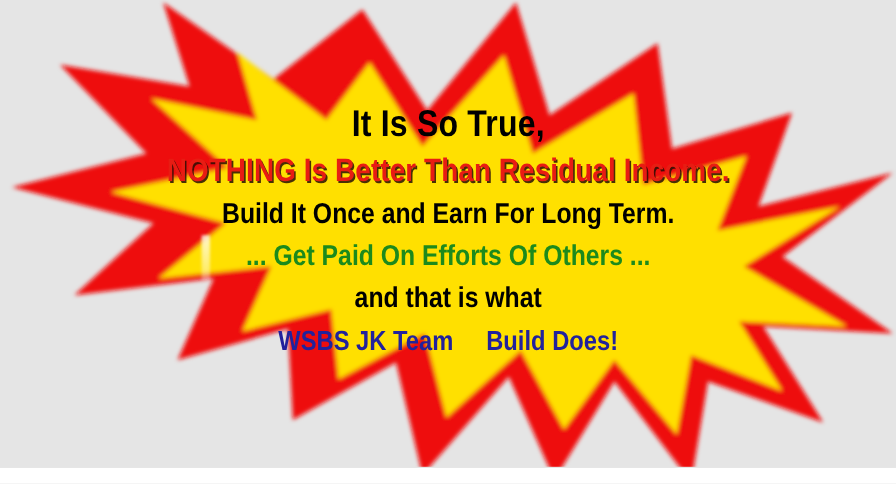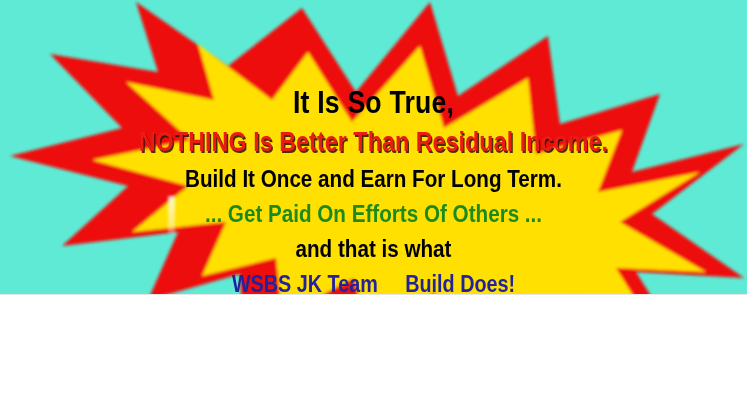--- a/index.html
+++ b/index.html
@@ -7,22 +7,22 @@
     margin: 0;
     padding: 0;
     background: #ffffff;
   }
   body {
     font-family: "Liberation Sans", sans-serif;
   }
   .banner {
     position: relative;
     width: 747px;
-    height: 295px;
-    background: #5eead4;
+    height: 390px;
+    background: #e5e5e5;
     overflow: hidden;
   }
   .starburst-layer {
     position: absolute;
     left: 0;
     top: 0;
     width: 747px;
     height: 403px;
   }
   .starburst-layer svg {

